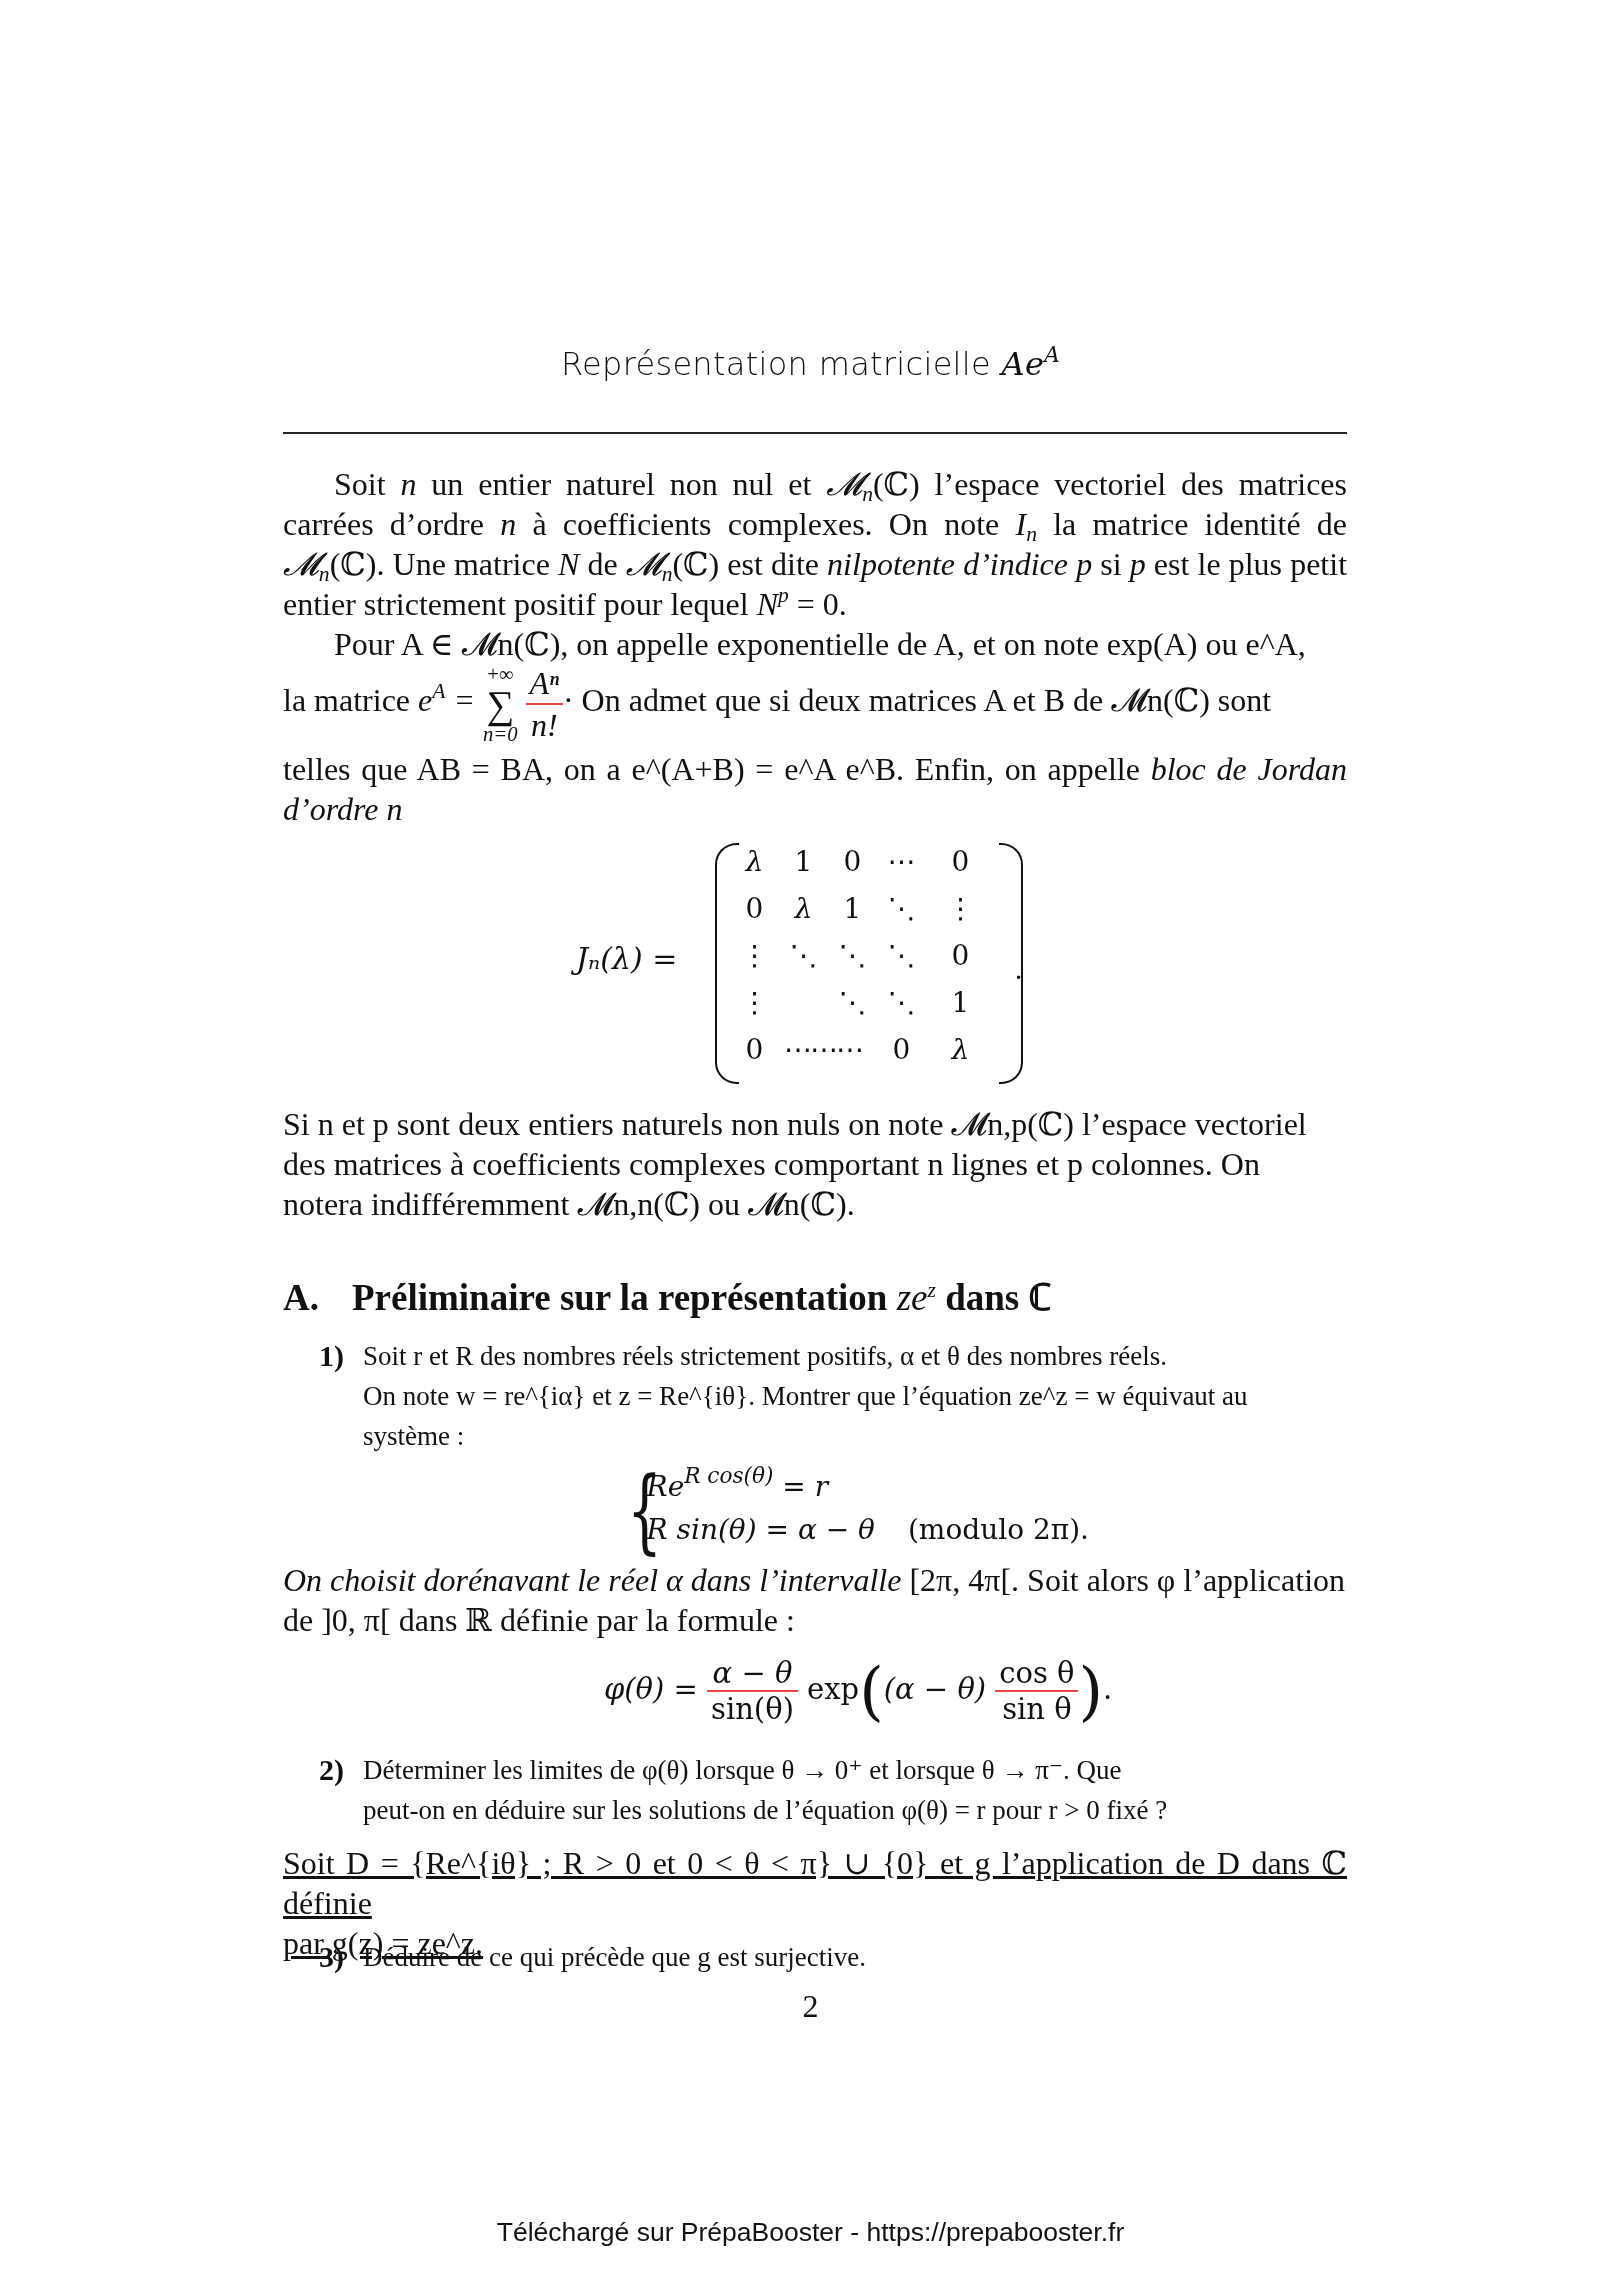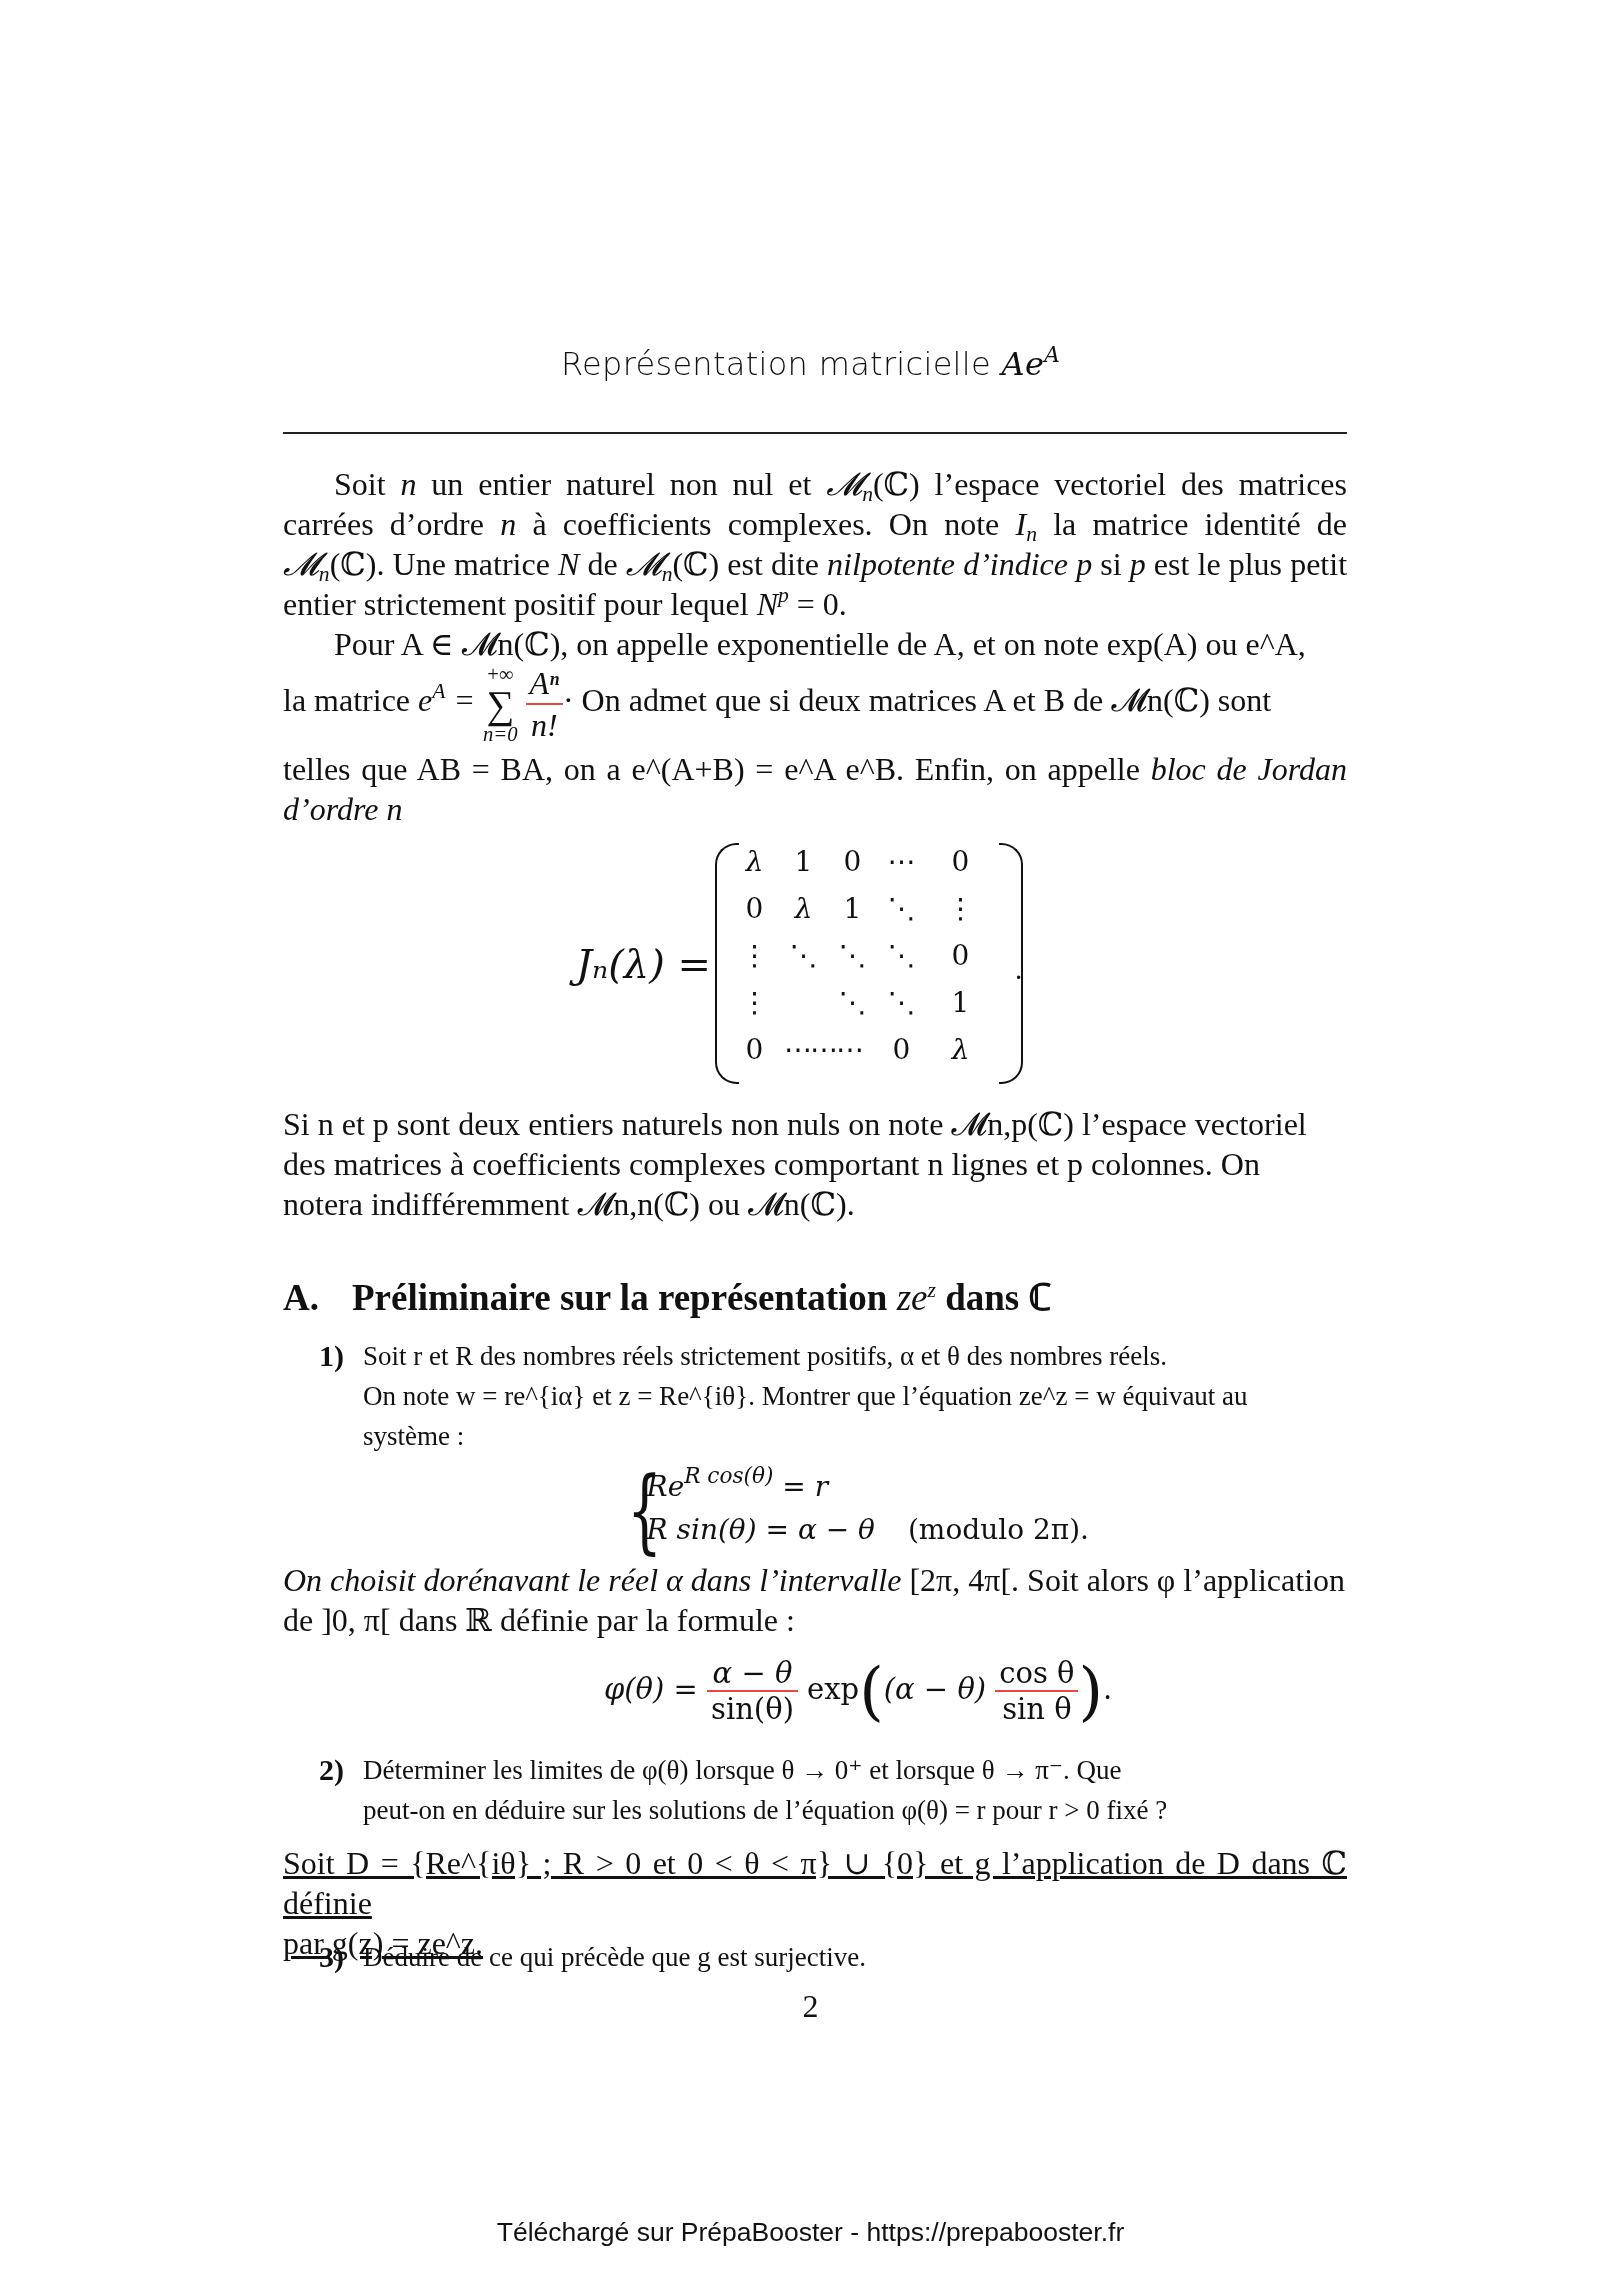--- a/index.html
+++ b/index.html
@@ -9,21 +9,21 @@
     font-family:"DejaVu Sans", "Liberation Sans", sans-serif; font-size:32px; font-weight:300; letter-spacing:0.3px; color:#111; }
   .header-title .mi { font-family:"DejaVu Serif", "Liberation Serif", serif; font-style:italic; }
   .header-rule { position:absolute; left:283px; width:1064px; top:432px; height:0; border-top:2px solid #222; }
   .body { position:absolute; left:283px; width:1064px; font-family:"Liberation Serif", "DejaVu Serif", serif; font-size:32px; line-height:40px; text-align:justify; }
   .body p { margin:0; }
   .indent { text-indent:51px; }
   i, .mi { font-style:italic; }
   sup { font-size:21.6px; line-height:0; vertical-align:0.6em; }
   sub { font-size:21.6px; line-height:0; vertical-align:-0.3em; }
   .matrix-wrap { position:absolute; left:576px; top:843px; width:451px; height:240px; }
-  .jlabel { position:absolute; left:0; top:98px; font-family:"DejaVu Serif", serif; font-size:40px; }
+  .jlabel { position:absolute; left:0; top:98px; font-family:"DejaVu Serif", serif; font-size:30px; }
   .bracket { position:absolute; top:0; width:21.6px; height:237px; border:2.9px solid #111; }
   .bracket.left { left:139px; border-right:none; border-radius:21.6px 0 0 21.6px; }
   .bracket.right { left:423px; border-left:none; border-radius:0 21.6px 21.6px 0; }
   .cell { position:absolute; font-family:"DejaVu Serif", serif; font-size:28px; width:39px; text-align:center; }
   .period-after { position:absolute; left:439px; top:110px; font-size:29px; }
   .section-title { position:absolute; left:283px; top:1270px; font-family:"Liberation Serif", "DejaVu Serif", serif; font-size:37px; font-weight:bold; }
   .section-title .lbl { display:inline-block; width:69px; }
   .q { position:absolute; font-family:"Liberation Serif", "DejaVu Serif", serif; font-size:27px; line-height:40px; text-align:justify; }
   .qnum { position:absolute; font-weight:bold; font-family:"Liberation Serif", serif; font-size:30px; }
   .system { position:absolute; left:627px; top:1462px; width:451px; height:108px; font-family:"DejaVu Serif", serif; font-size:28px; }

